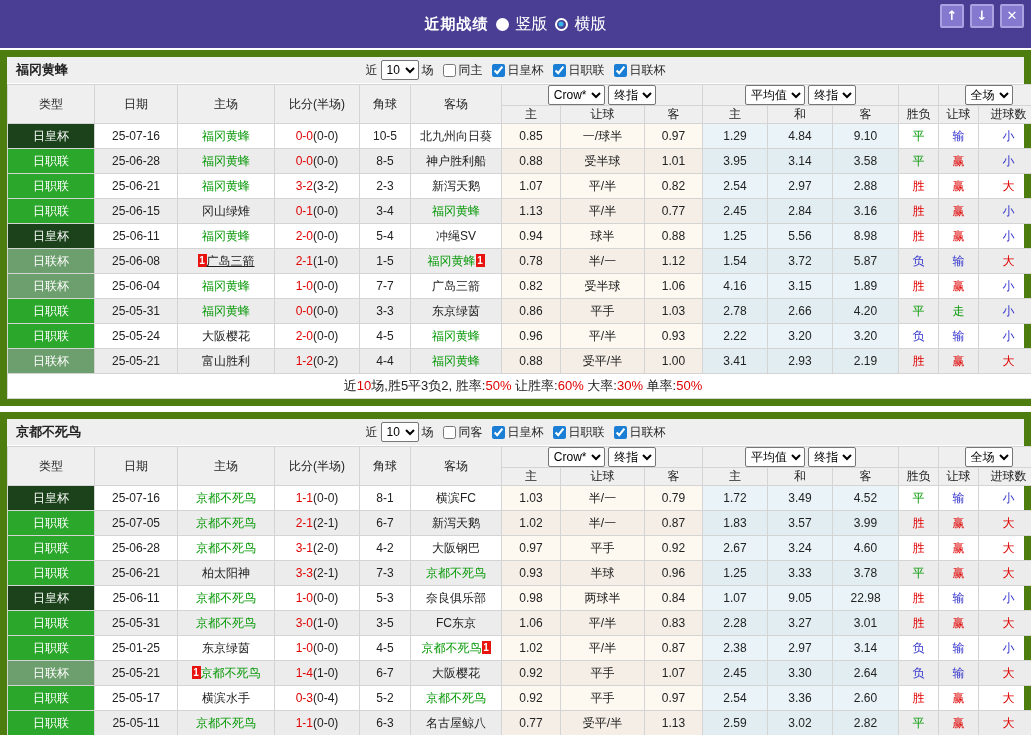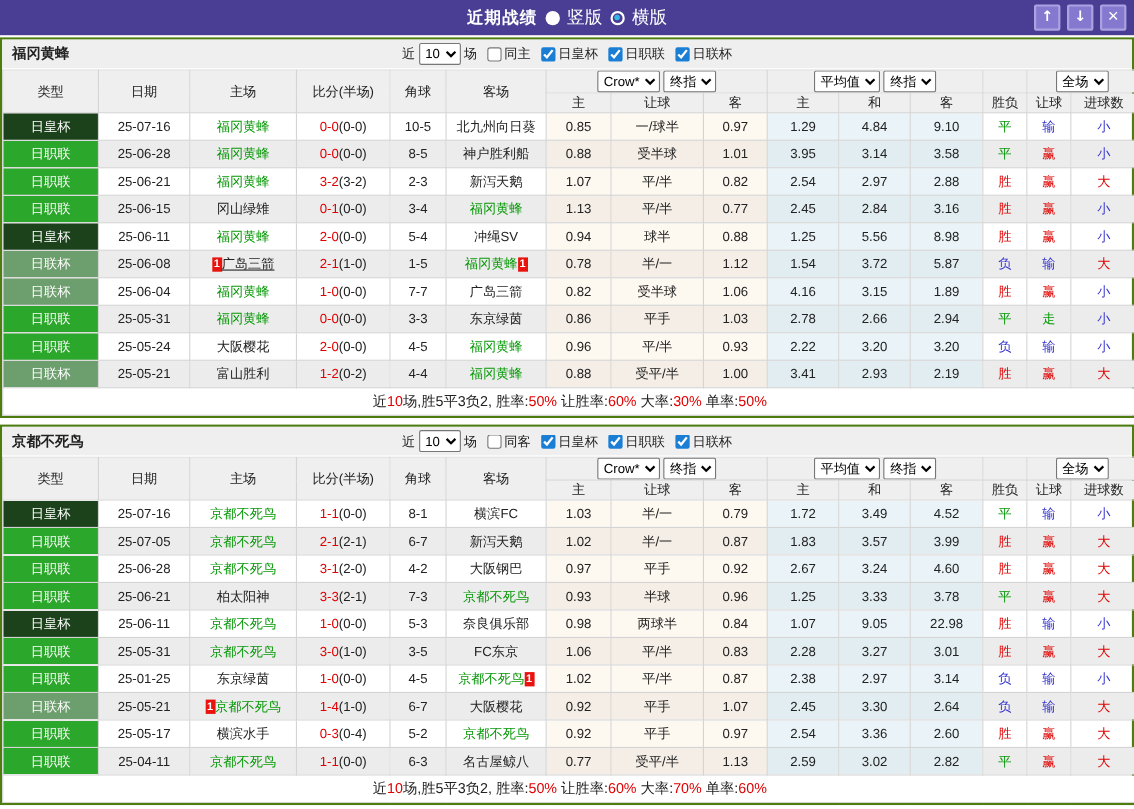--- a/index.html
+++ b/index.html
@@ -3,21 +3,21 @@
 <meta charset="utf-8">
 <style>
   * { box-sizing: border-box; margin: 0; padding: 0; }
   html,body { width: 1031px; background: #fff; }
   body {
     font-family: "Liberation Sans", "DejaVu Sans", sans-serif;
     font-size: 12px; color: #222;
   }
   
   .titlebar {
-    position: relative; height: 32px;
+    position: relative; height: 48px;
     background: var(--titlebar-bg, #4a3e94);
     display: flex; align-items: center; justify-content: center;
     margin-bottom: 2px;
   }
   .title-cluster { display: flex; align-items: center; gap: 7px; color: #fff; }
   .main-title { font-size: 15px; font-weight: bold; letter-spacing: 1px; }
   .radio {
     width: 13px; height: 13px; border-radius: 50%;
     background: #fff; display: inline-block; cursor: pointer;
   }
@@ -30,21 +30,21 @@
   }
   .radio-label { font-size: 16px; }
   .win-buttons { position: absolute; right: 7px; top: 4px; display: flex; gap: 6px; }
   .win-buttons button {
     width: 24px; height: 24px; cursor: pointer;
     background: #8478cf; border: 2px solid #aca2e2; border-radius: 2px;
     color: #fff; font-size: 13px; font-weight: bold; line-height: 18px;
     font-family: "DejaVu Sans", sans-serif;
   }
   
-  .panel { border: 2px solid #4d7c0f; background: #fff; }
+  .panel { border: 7px solid #4d7c0f; background: #fff; }
   .panel + .panel { margin-top: 6px; }
   .sec-header {
     position: relative; height: 27px; background: var(--header-bg, #efefef);
     border-bottom: 1px solid #fff;
     display: flex; align-items: center; justify-content: center;
   }
   .team-name { position: absolute; left: 9px; font-weight: bold; font-size: 13px; }
   .filters { display: flex; align-items: center; gap: 3px; }
   .filters select, thead select {
     font-family: "Liberation Sans", "DejaVu Sans", sans-serif;
@@ -295,21 +295,21 @@
           <td>25-05-31</td>
           <td><span class="green-team ">福冈黄蜂</span></td>
           <td><span class="score-main">0-0</span><span>(0-0)</span></td>
           <td>3-3</td>
           <td><span>东京绿茵</span></td>
           <td class="crow">0.86</td>
           <td class="crow">平手</td>
           <td class="crow">1.03</td>
           <td class="avg">2.78</td>
           <td class="avg">2.66</td>
-          <td class="avg">2.94</td>
+          <td class="avg">4.20</td>
           <td class="g">平</td>
           <td class="g">走</td>
           <td class="b">小</td>
         </tr>
         <tr>
           <td class="type league-j1">日职联</td>
           <td>25-05-24</td>
           <td><span>大阪樱花</span></td>
           <td><span class="score-main">2-0</span><span>(0-0)</span></td>
           <td>4-5</td>
@@ -556,21 +556,21 @@
           <td class="crow">0.97</td>
           <td class="avg">2.54</td>
           <td class="avg">3.36</td>
           <td class="avg">2.60</td>
           <td class="r">胜</td>
           <td class="r">赢</td>
           <td class="r">大</td>
         </tr>
         <tr class="alt">
           <td class="type league-j1">日职联</td>
-          <td>25-04-11</td>
+          <td>25-05-11</td>
           <td><span class="green-team ">京都不死鸟</span></td>
           <td><span class="score-main">1-1</span><span>(0-0)</span></td>
           <td>6-3</td>
           <td><span>名古屋鲸八</span></td>
           <td class="crow">0.77</td>
           <td class="crow">受平/半</td>
           <td class="crow">1.13</td>
           <td class="avg">2.59</td>
           <td class="avg">3.02</td>
           <td class="avg">2.82</td>

